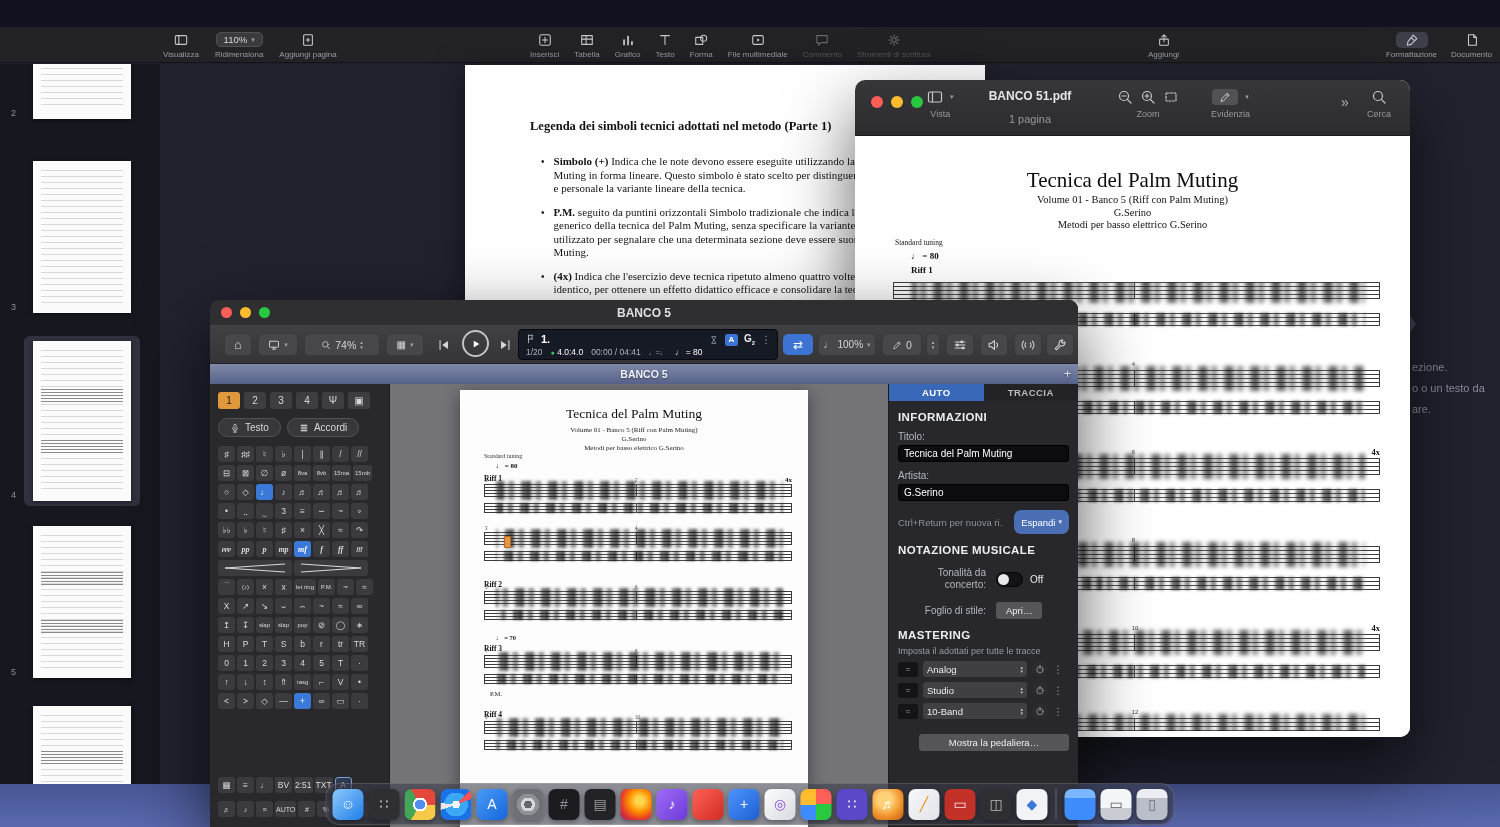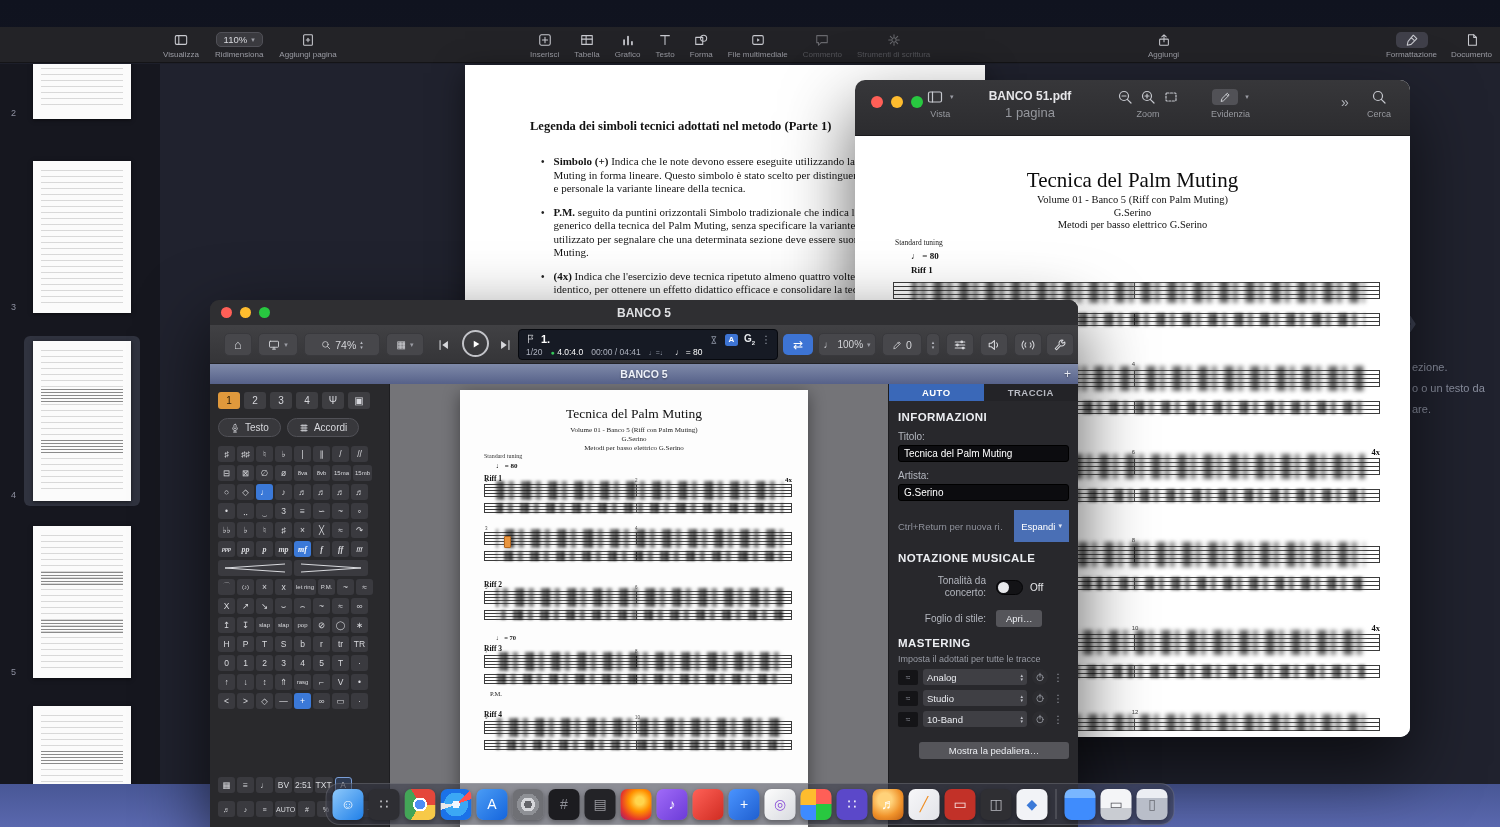--- a/index.html
+++ b/index.html
@@ -52,21 +52,21 @@
 .pv-tb{position:absolute;top:0;left:0;right:0;height:56px;background:linear-gradient(#37373a,#2c2c2f);border-radius:10px 10px 0 0;border-bottom:1px solid #1b1b1e;color:#c6c8ce}
 .lights{position:absolute;display:flex;gap:8px}
 .light{width:12px;height:12px;border-radius:50%}
 .l-red{background:#ff5f57}.l-yel{background:#febc2e}.l-grn{background:#28c840}
 .pvg{position:absolute;top:9px;display:flex;flex-direction:column;align-items:center;gap:4px}
 .pvrow{display:flex;align-items:center;gap:7px}
 .pv-lab{font-size:9px;color:#97999f}
 .pv-pill{background:#515156;border-radius:4px;padding:2px 7px;display:flex;align-items:center}
 .pv-titleblock{position:absolute;left:120px;top:9px;width:110px;text-align:center}
 .pv-title{font-size:12px;font-weight:bold;color:#e6e6e9;white-space:nowrap}
-.pv-sub{font-size:13px;color:#95979d;margin-top:2px}
+.pv-sub{font-size:11px;color:#95979d;margin-top:10px}
 .pv-more{position:absolute;left:486px;top:14px;font-size:14px;color:#b0b3ba}
 .pv-body{position:absolute;top:56px;left:0;right:0;bottom:0;background:#fff;border-radius:0 0 10px 10px;overflow:hidden}
 .pdftitle{position:absolute;top:32px;left:0;right:0;text-align:center;font-family:"Liberation Serif",serif;font-size:21px;color:#0c0c0c}
 .pdfsub{position:absolute;left:0;right:0;text-align:center;font-family:"Liberation Serif",serif;font-size:10.5px;color:#111}
 .pdftuning{position:absolute;left:40px;top:102px;font-family:"Liberation Serif",serif;font-size:7.5px;color:#222}
 .pdftempo{position:absolute;left:56px;top:115px;font-family:"Liberation Serif",serif;font-weight:bold;font-size:9px;color:#111}
 .pdfriff{position:absolute;left:56px;top:129px;font-family:"Liberation Serif",serif;font-weight:bold;font-size:9px;color:#111}
 #pv-systems{position:absolute;left:38px;right:30px;top:146px;bottom:6px;overflow:hidden}
 .sys{position:absolute;left:0;right:0;height:60px}
 .stwrap{position:absolute;left:0;right:0}
@@ -139,21 +139,21 @@
 .gp-panel{position:absolute;right:0;width:190px;top:0;bottom:0;background:#28282c;border-left:1px solid #1c1c1f;color:#d9dbe2}
 #gp-tabs{display:flex;height:17px}
 .ptab{flex:1;display:flex;align-items:center;justify-content:center;font-size:9.5px;font-weight:bold;letter-spacing:.5px;color:#b9bbc3;background:#232327}
 .ptab.active{background:#3a68b8;color:#fff}
 .pcontent{position:absolute;left:9px;right:9px;top:17px;bottom:0}
 .phead{margin-top:10px;font-size:11.5px;font-weight:bold;color:#eceef2;letter-spacing:.4px}
 .plab{margin-top:8px;font-size:10px;color:#b4b7bf}
 .pinput{margin-top:3px;width:100%;height:17px;background:#0c0c0f;border:1px solid #000;border-radius:3px;color:#fff;font-size:10px;padding:0 5px;font-family:"Liberation Sans",sans-serif}
 .phintrow{margin-top:9px;display:flex;align-items:center;justify-content:space-between}
 .phint{font-size:9.5px;color:#8f929c;white-space:nowrap;overflow:hidden;max-width:104px}
-.bexpand{height:32px;background:#4a6fb5;border-radius:0;color:#fff;font-size:9.5px;display:flex;align-items:center;gap:3px;padding:0 7px}
+.bexpand{height:24px;background:#4a6fb5;border-radius:7px;color:#fff;font-size:9.5px;display:flex;align-items:center;gap:3px;padding:0 7px}
 .prow2{margin-top:11px;display:flex;align-items:center}
 .plab-r{width:88px;text-align:right;font-size:10px;color:#b4b7bf;line-height:1.2}
 .toggle{margin-left:10px;width:27px;height:15px;border-radius:8px;background:#131316;border:1px solid #050507;position:relative}
 .knob{position:absolute;left:1px;top:1px;width:11px;height:11px;border-radius:50%;background:#e8e9ec}
 .tglval{margin-left:7px;font-size:10px;color:#e8e9ec}
 .bapri{margin-left:10px;height:17px;background:#55555a;border-radius:3px;color:#eceef2;font-size:9.5px;display:flex;align-items:center;padding:0 10px}
 .mhint{margin-top:5px;font-size:9px;color:#989ba4;white-space:nowrap}
 .mrow{margin-top:5px;display:flex;align-items:center;gap:5px}
 .mico{width:20px;height:15px;background:#141417;border-radius:2px;color:#8a8d96;font-size:8px;display:flex;align-items:center;justify-content:center}
 .msel{width:104px;height:16px;background:#3f3f44;border-radius:3px;display:flex;align-items:center;justify-content:space-between;padding:0 4px;color:#eceef2;font-size:9.5px}

